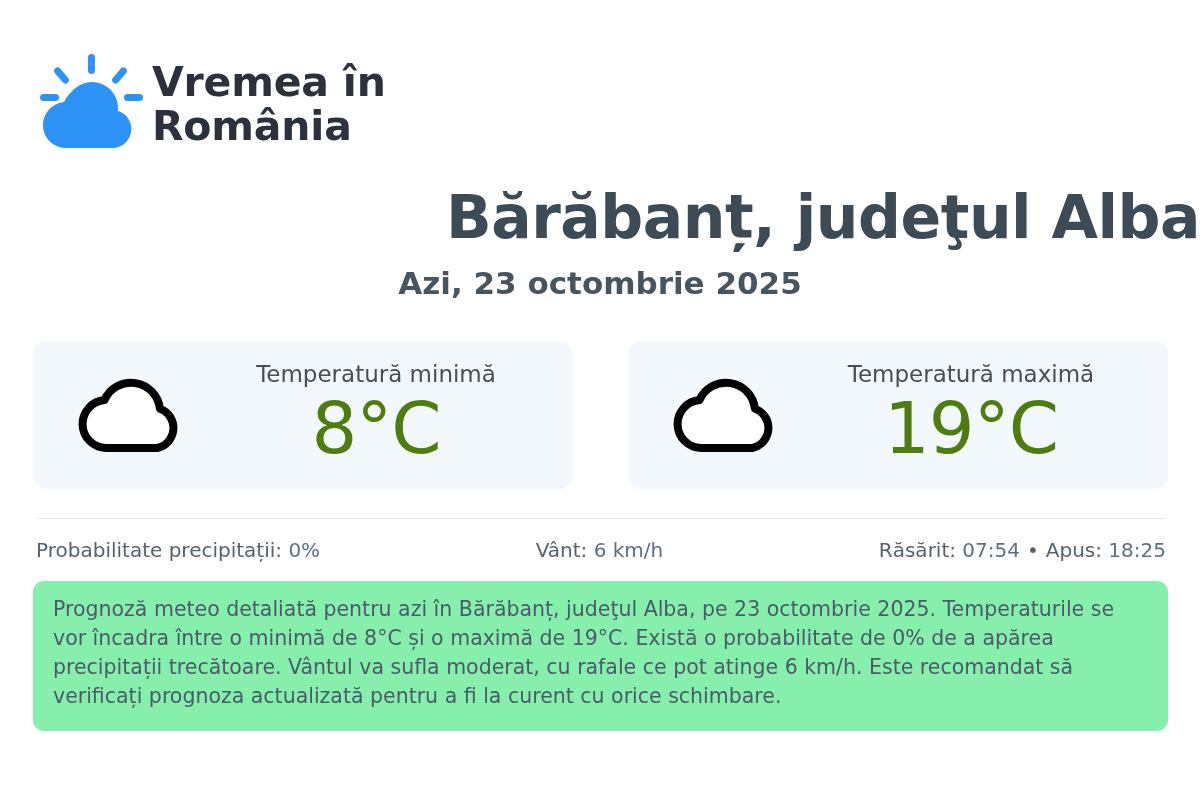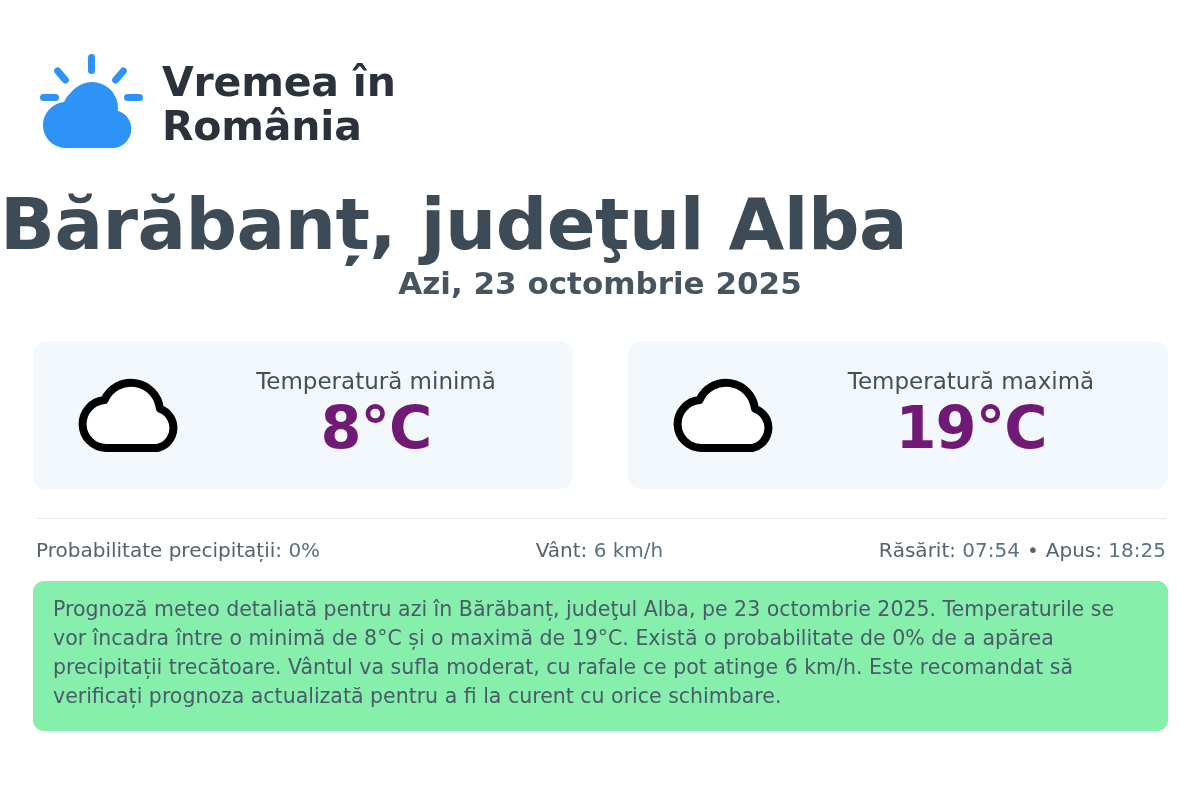--- a/index.html
+++ b/index.html
@@ -24,21 +24,21 @@
     box-sizing: border-box;
   }
 
   
   .brand {
     position: absolute;
     left: 36px;
     top: 52px;
     display: flex;
     align-items: center;
-    gap: 18px;
+    gap: 8px;
   }
   .brand-icon {
     width: 108px;
     height: 106px;
     flex: 0 0 auto;
     display: block;
   }
   .brand-text {
     font-size: 41px;
     line-height: 1.07;
@@ -47,22 +47,22 @@
     letter-spacing: -0.2px;
     white-space: pre-line;
   }
 
   
   .headline {
     position: absolute;
     left: 0;
     top: 182px;
     width: 1200px;
-    text-align: left;
-    font-size: 72px;
+    text-align: right;
+    font-size: 60px;
     font-weight: 700;
     color: #3c4b56;
     letter-spacing: -0.5px;
   }
   .subhead {
     position: absolute;
     left: 0;
     top: 265px;
     width: 1200px;
     text-align: center;
@@ -101,23 +101,23 @@
     padding-right: 20px;
   }
   .temp-label {
     font-size: 23px;
     font-weight: 400;
     color: #41505b;
     line-height: 1.1;
     margin-bottom: 2px;
   }
   .temp-value {
-    font-size: 59px;
-    font-weight: 700;
-    color: #701a75;
+    font-size: 72px;
+    font-weight: 400;
+    color: #4d7c0f;
     line-height: 1.1;
     letter-spacing: -1px;
   }
 
   
   .divider {
     position: absolute;
     left: 36px;
     top: 518px;
     width: 1130px;

